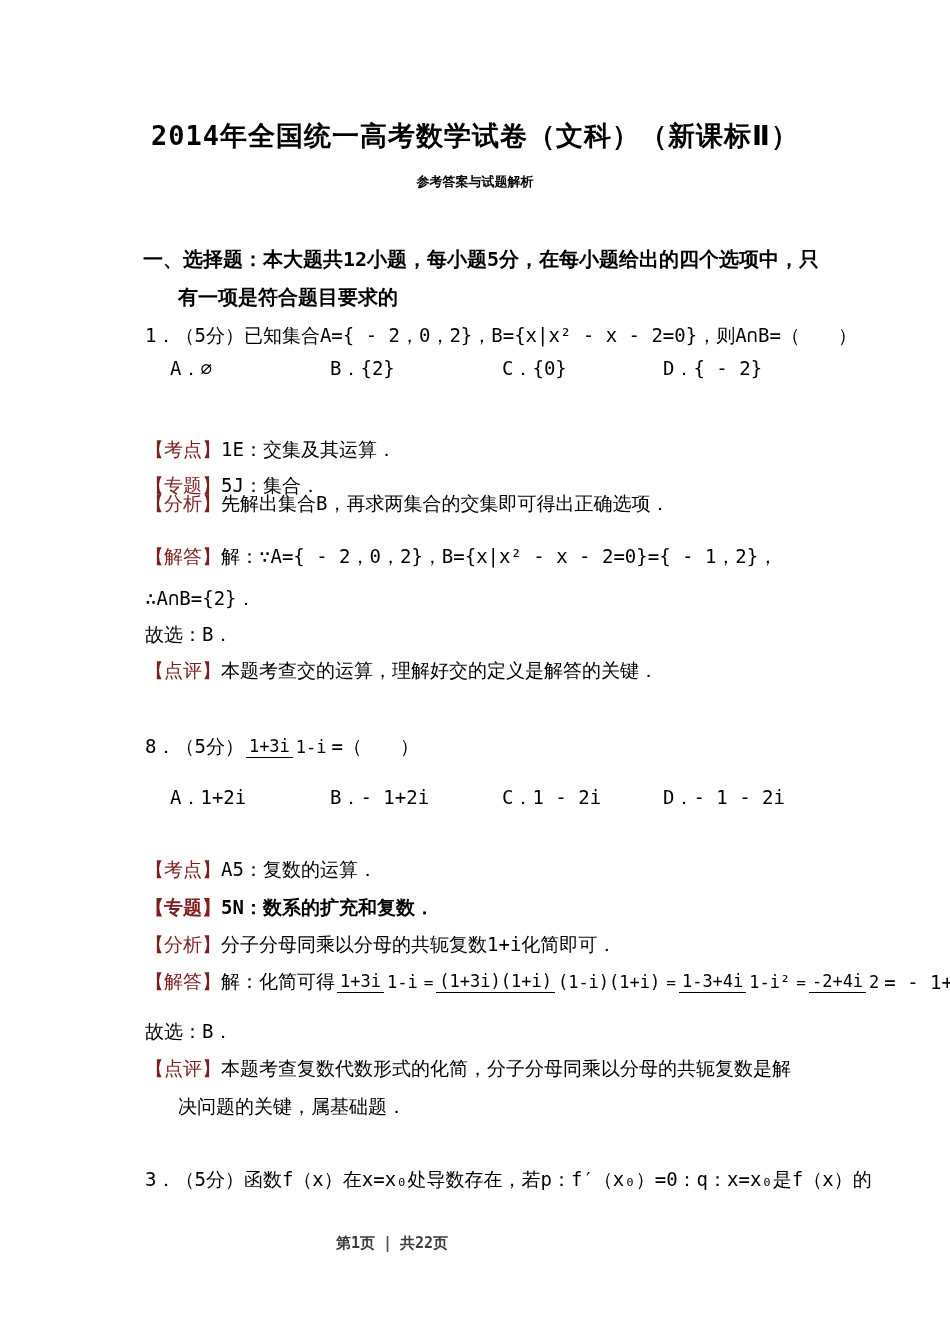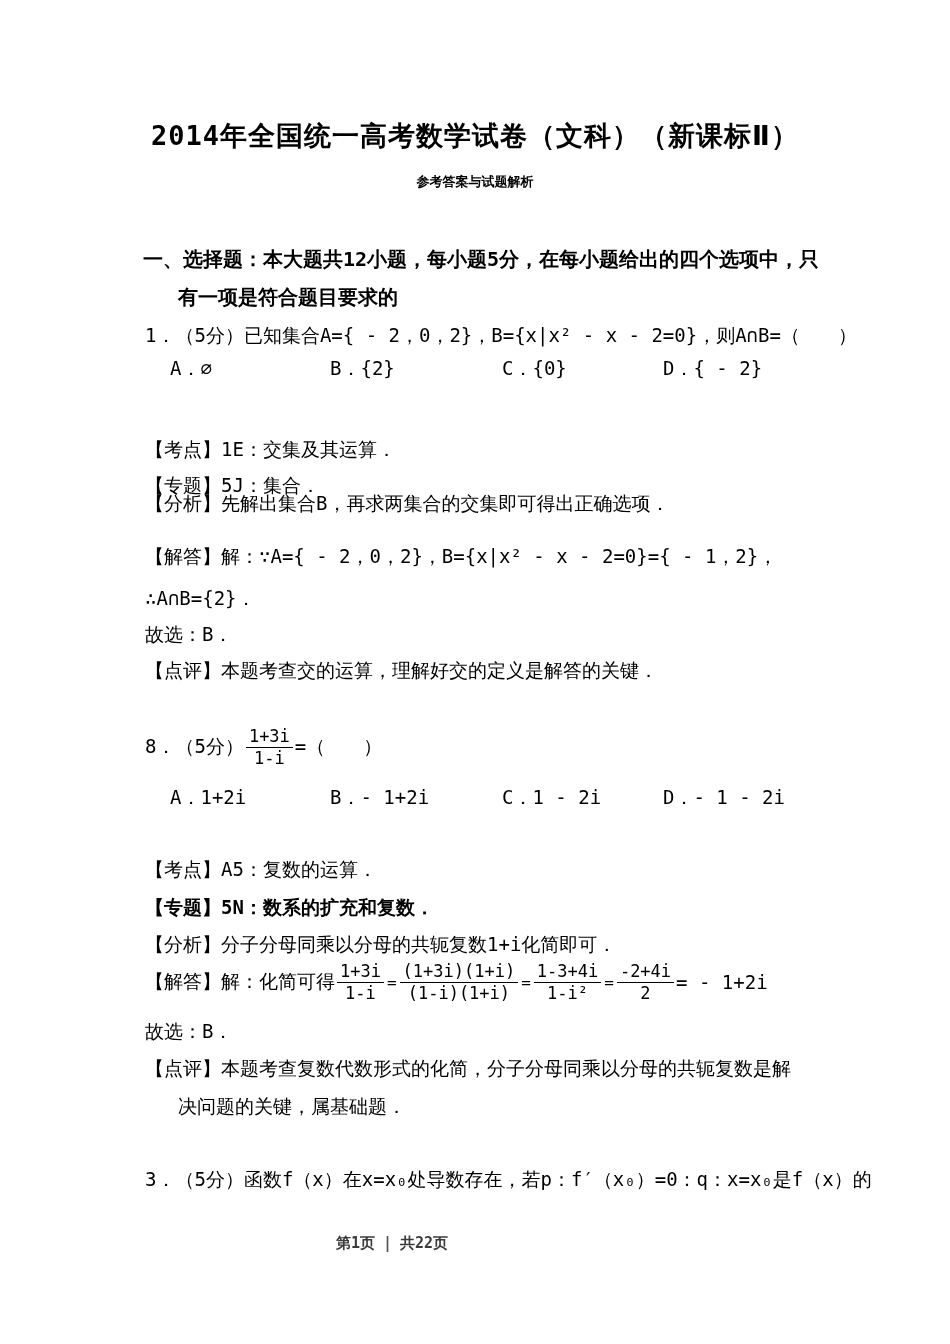--- a/index.html
+++ b/index.html
@@ -15,30 +15,30 @@
   .title{
     top:118px;left:0;width:950px;text-align:center;
     font-size:27px;font-weight:bold;letter-spacing:1px;
   }
   .subtitle{
     top:173px;left:0;width:950px;text-align:center;
     font-size:13px;font-weight:bold;
   }
   .sect{font-size:20px;font-weight:bold;}
   .line{font-size:19px;line-height:26px;}
-  .tag{color:#000000;}
+  .tag{color:#7f1d1d;}
   .optrow{height:26px;}
   .opt{position:absolute;top:0;font-size:19px;white-space:nowrap;}
   .opt.a{left:25px;}
   .opt.b{left:185px;}
   .opt.c{left:357px;}
   .opt.d{left:518px;}
   .mathrow{display:flex;align-items:center;font-size:19px;}
   .frac{
-    display:inline-flex;flex-direction:column;align-items:center;
+    display:inline-flex;flex-direction:row;align-items:center;
     font-size:17px;line-height:21px;margin:0 2px;
   }
   .frac .n{border-bottom:1.6px solid #000;padding:0 3px;}
   .frac .d{padding:0 3px;}
   .eq{font-size:16px;margin:0 1px;}
   .footer{
     top:1234px;left:0;width:784px;text-align:center;
     font-size:15px;font-weight:bold;color:#3b3b3b;
   }
   .footer .sep{margin:0 8px;color:#555;}

